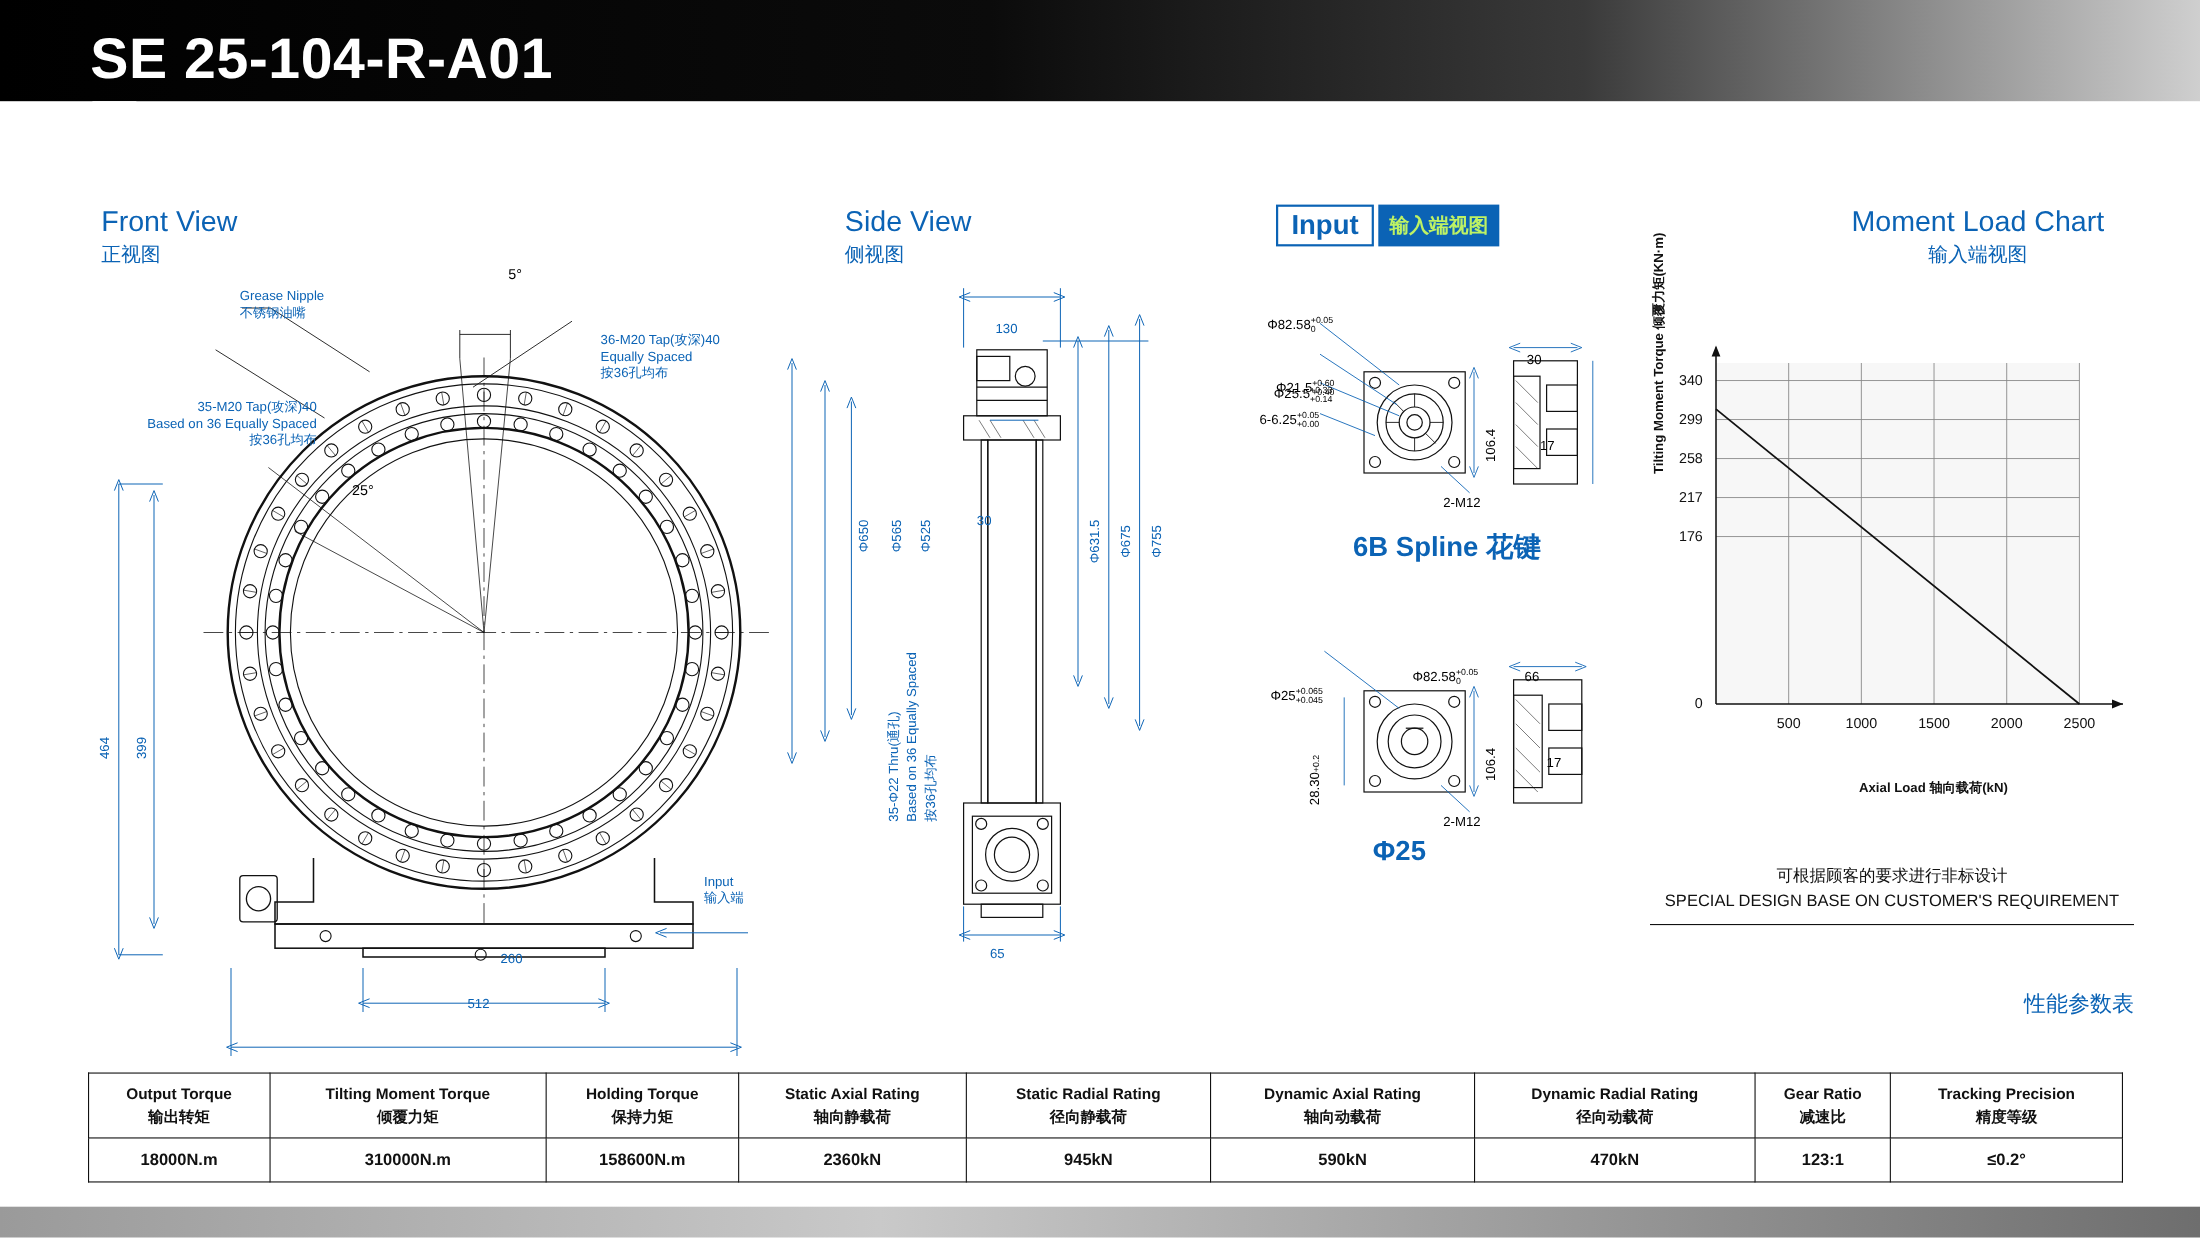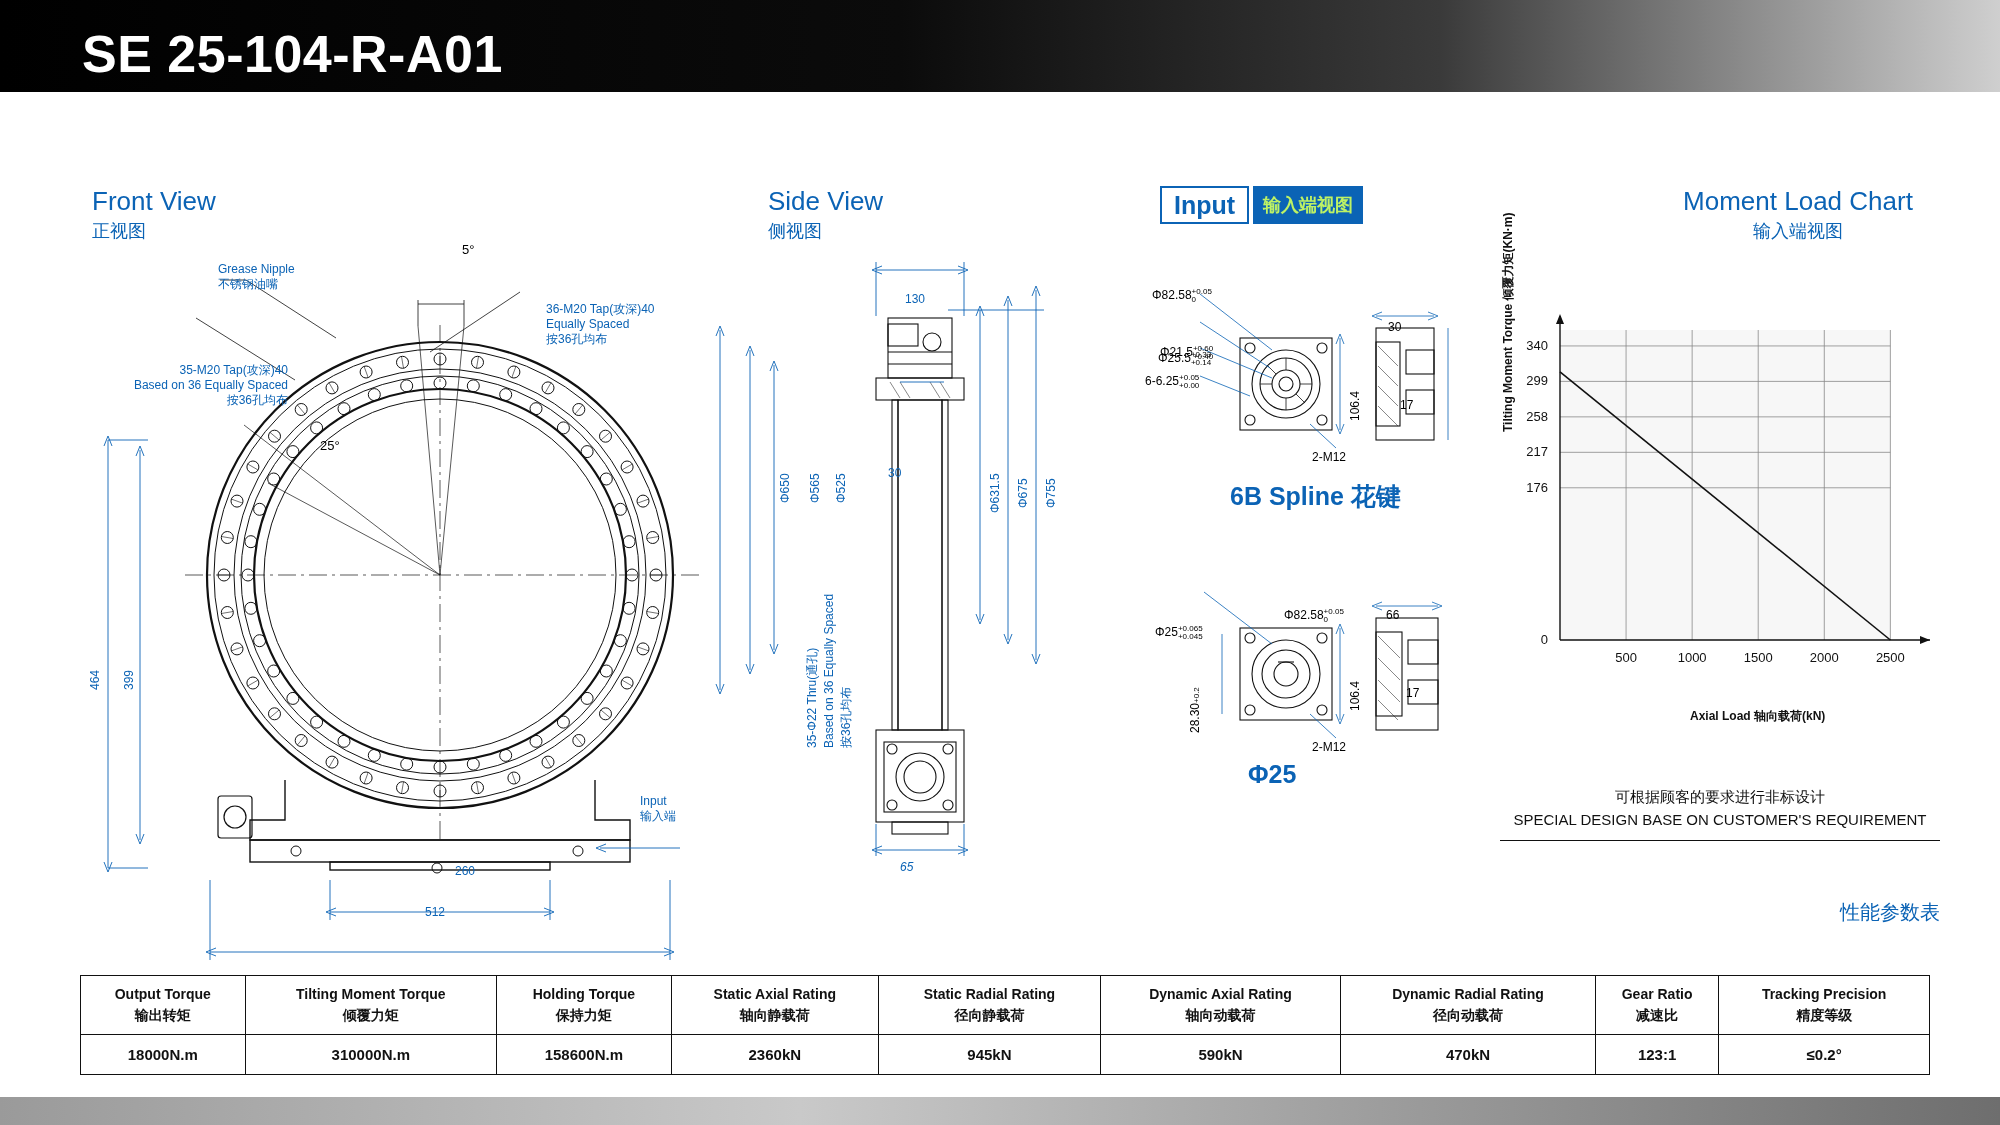--- a/index.html
+++ b/index.html
@@ -381,21 +381,21 @@
     <path d="M224,16 L228,6 L232,16"></path>
       <path d="M224,344 L228,354 L232,344"></path>
     <path d="M252,6 L256,-4 L260,6"></path>
       <path d="M252,364 L256,374 L260,364"></path>
     <line x1="168" y1="20" x2="264" y2="20"></line>
   </g>
 </svg>
 
 <div class="lbl" style="left:905px; top:292px;">130</div>
 <div class="lbl" style="left:888px; top:466px;">30</div>
-<div class="lbl" style="left:900px; top:860px;font-style:italic;">65</div>
+<div class="lbl" style="left:900px; top:860px;">65</div>
 
 <div style="position:absolute; left:778px; top:500px;">
   <span class="lbl rot90" style="position:static; display:inline-block;">Φ650</span>
 </div>
 <div style="position:absolute; left:808px; top:500px;">
   <span class="lbl rot90" style="position:static; display:inline-block;">Φ565</span>
 </div>
 <div style="position:absolute; left:834px; top:500px;">
   <span class="lbl rot90" style="position:static; display:inline-block;">Φ525</span>
 </div>

